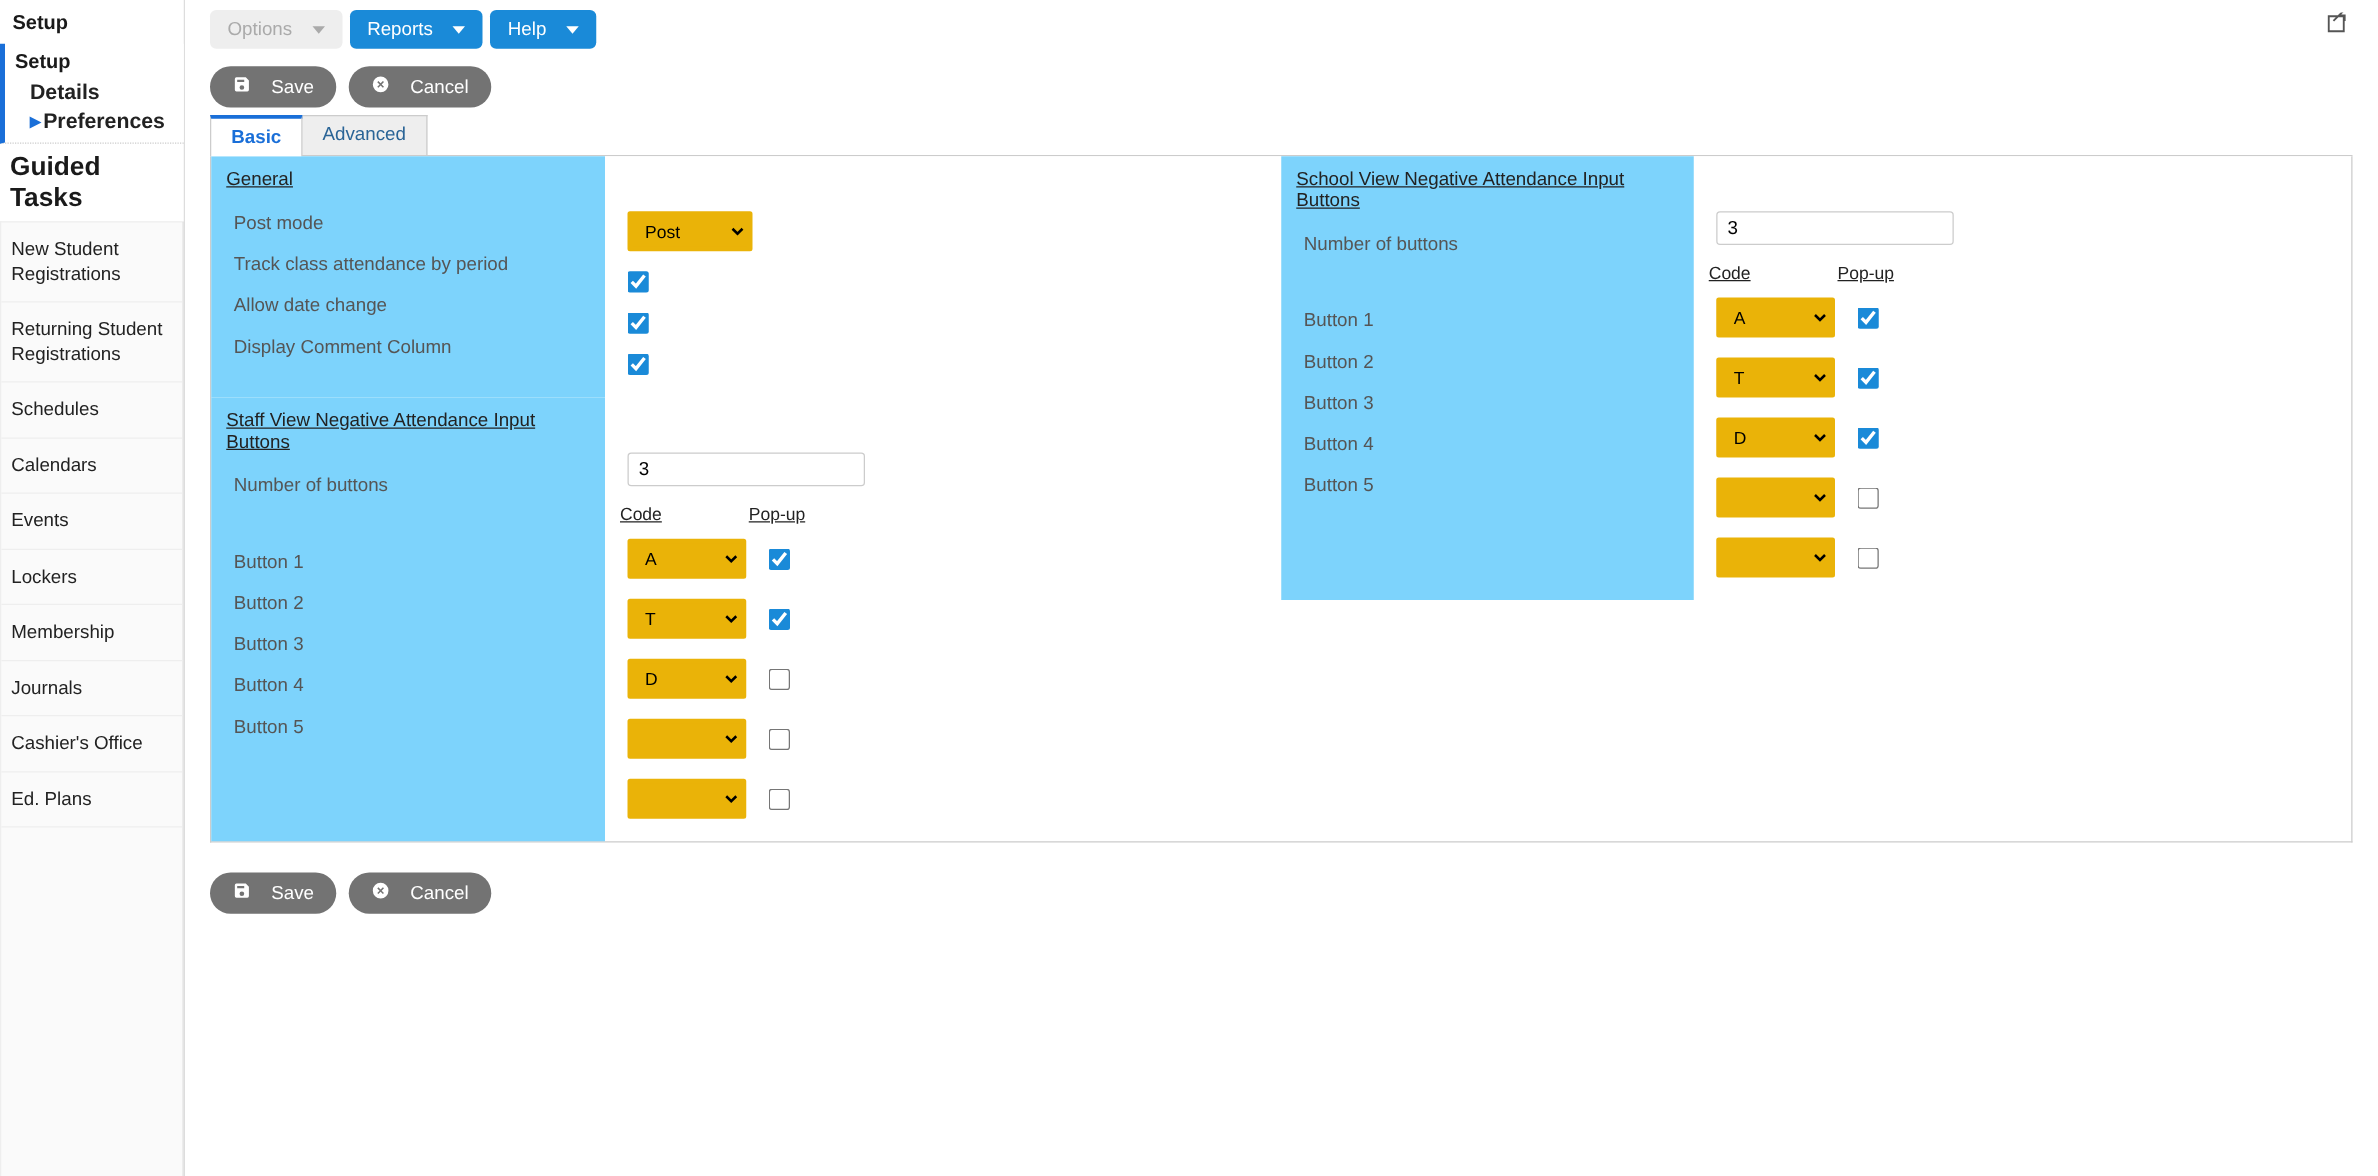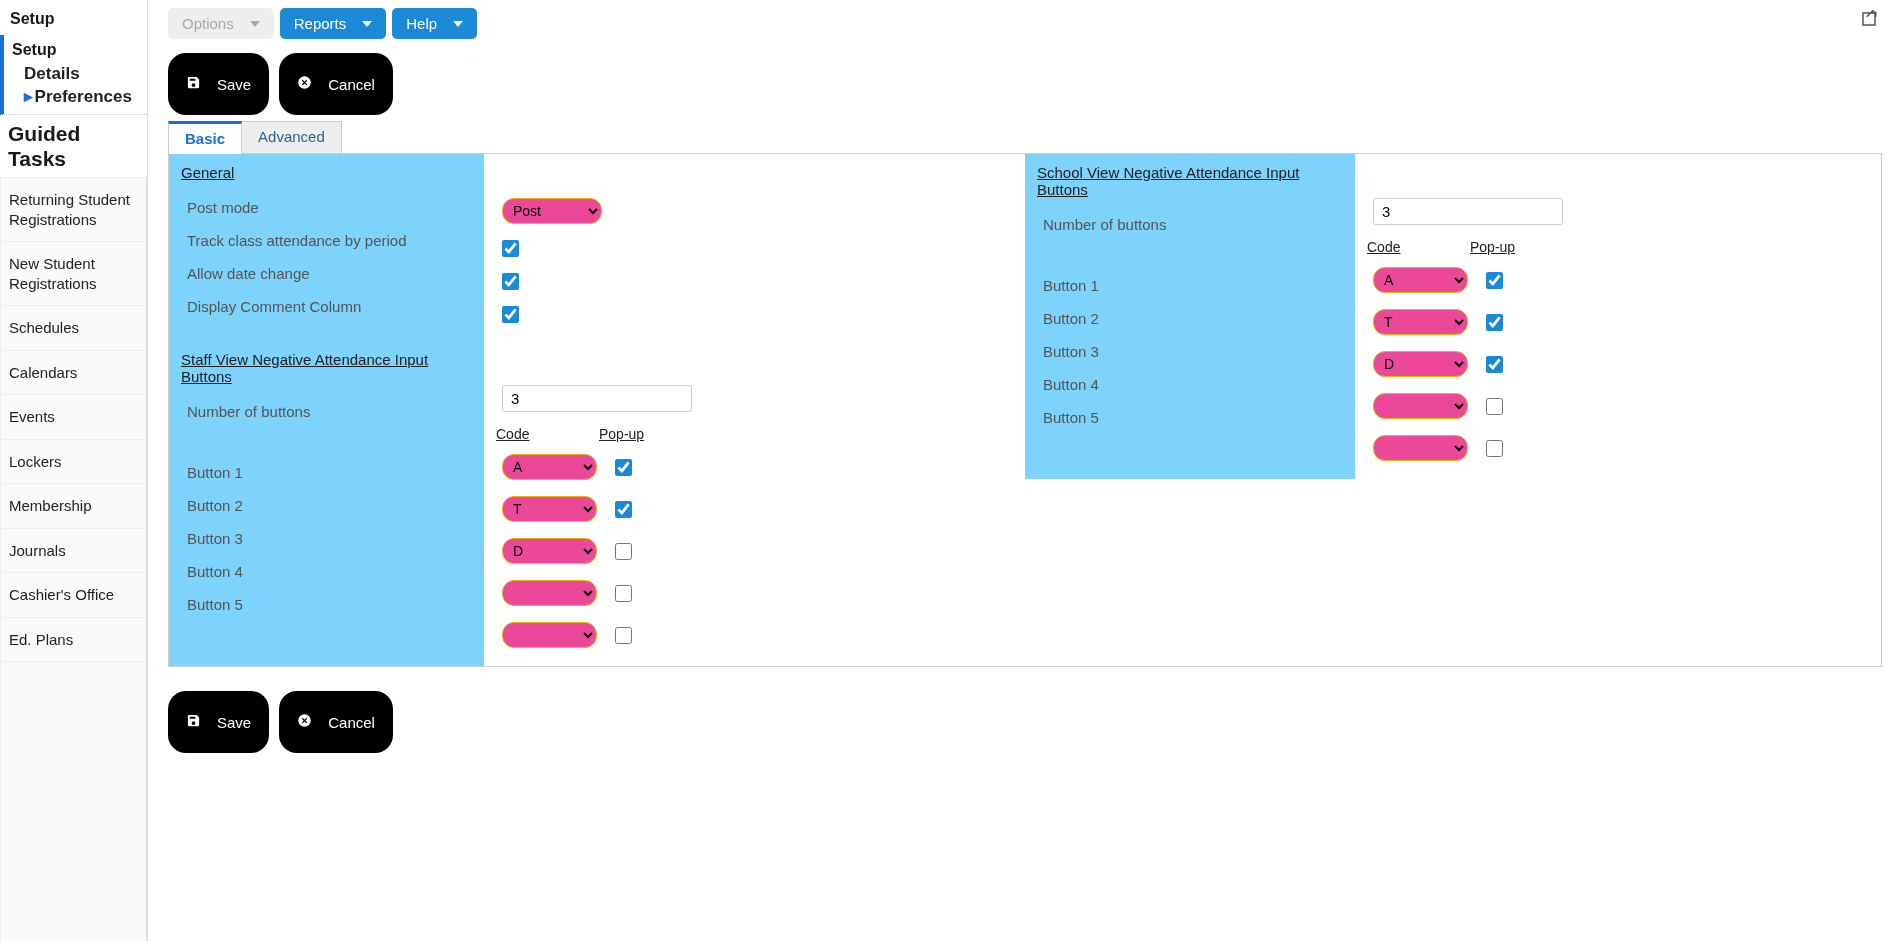--- a/index.html
+++ b/index.html
@@ -103,23 +103,23 @@
 }
 .btn-grey-light {
   background: #eee;
   color: #aaa;
   cursor: default;
 }
 .btn-blue {
   background: #1a8ad8;
 }
 .btn-dark {
-  background: #000000;
+  background: #737373;
   border-radius: 18px;
-  padding: 22px 18px;
+  padding: 7px 18px;
 }
 .caret-down {
   width: 0; height: 0;
   border-left: 5px solid transparent;
   border-right: 5px solid transparent;
   border-top: 6px solid currentColor;
   display: inline-block;
 }
 .maximize-icon {
   position: absolute;
@@ -212,26 +212,26 @@
   display: flex;
   align-items: center;
   padding: 8px 6px;
   gap: 12px;
 }
 .form-row .lbl {
   color: #555;
   font-size: 15px;
 }
 .select-sm {
-  border: 1px solid #eab308;
-  border-radius: 12px;
+  border: 4px solid #eab308;
+  border-radius: 2px;
   padding: 3px 6px;
   font-size: 14px;
   min-width: 100px;
-  background: #ec4899;
+  background: #eab308;
 }
 .select-code {
   min-width: 95px;
 }
 .input-sm {
   border: 1px solid #ccc;
   border-radius: 3px;
   padding: 4px 8px;
   font-size: 15px;
   width: 190px;
@@ -277,22 +277,22 @@
     <div class="sidebar-setup">
       <h3>Setup</h3>
       <div class="subitem">Details</div>
       <div class="subitem active">Preferences</div>
     </div>
 
     <div class="sidebar-guided">
       <h3>Guided Tasks</h3>
     </div>
     <div class="sidebar-items">
+      <div class="sidebar-item">New Student Registrations</div>
       <div class="sidebar-item">Returning Student Registrations</div>
-      <div class="sidebar-item">New Student Registrations</div>
       <div class="sidebar-item">Schedules</div>
       <div class="sidebar-item">Calendars</div>
       <div class="sidebar-item">Events</div>
       <div class="sidebar-item">Lockers</div>
       <div class="sidebar-item">Membership</div>
       <div class="sidebar-item">Journals</div>
       <div class="sidebar-item">Cashier's Office</div>
       <div class="sidebar-item">Ed. Plans</div>
     </div>
   </div>

